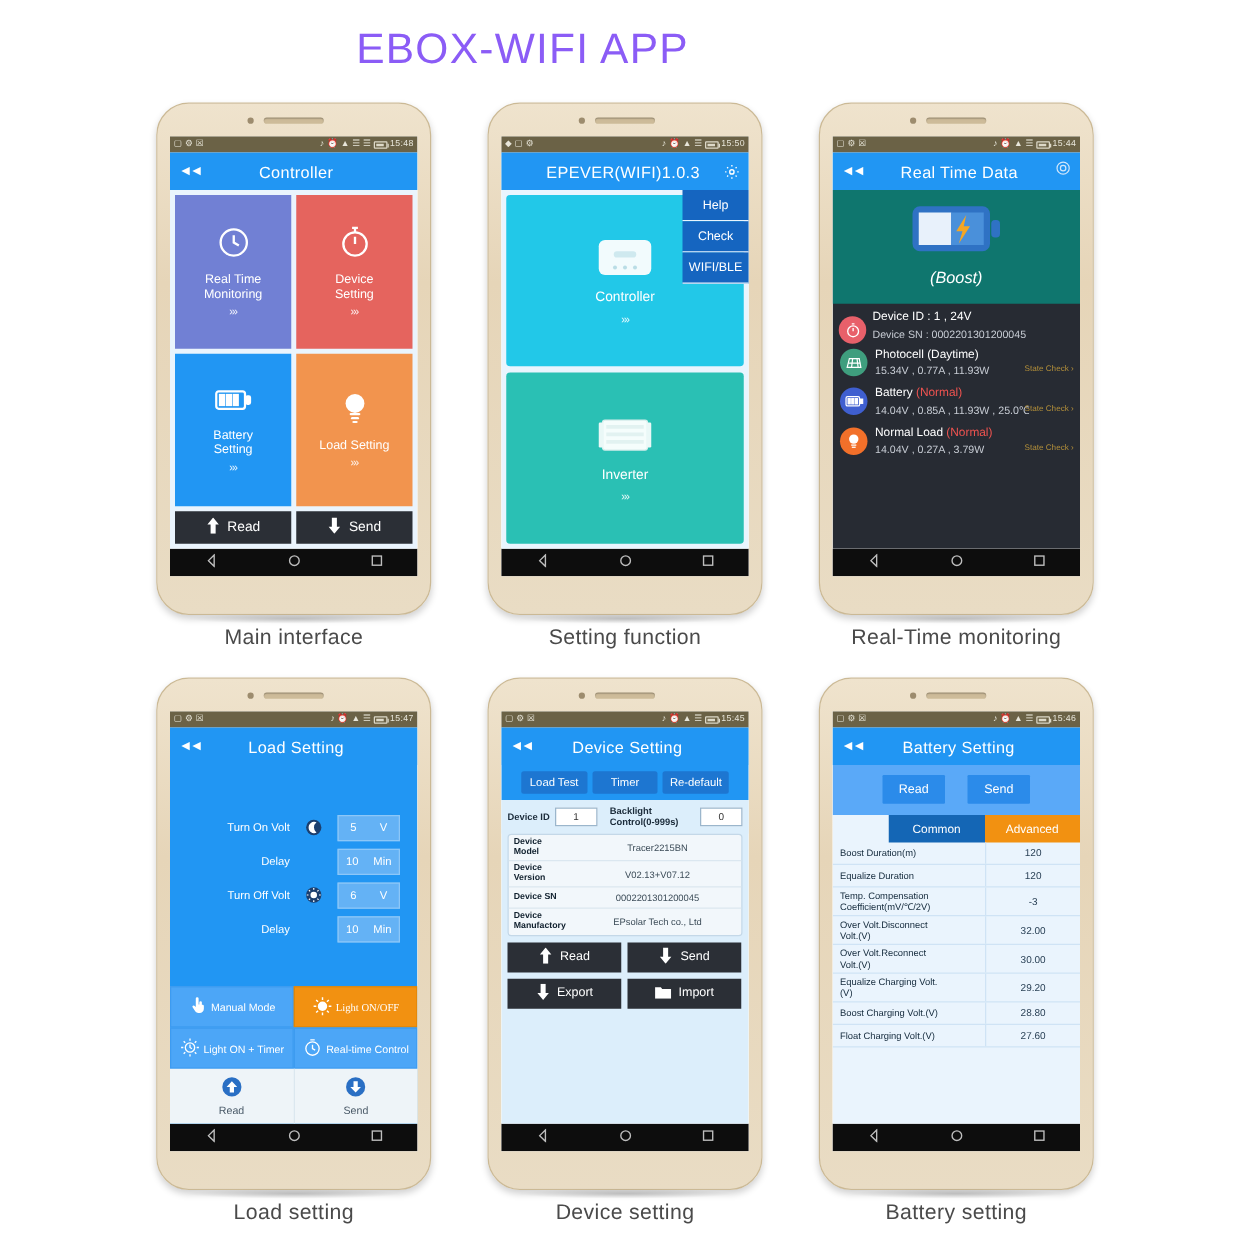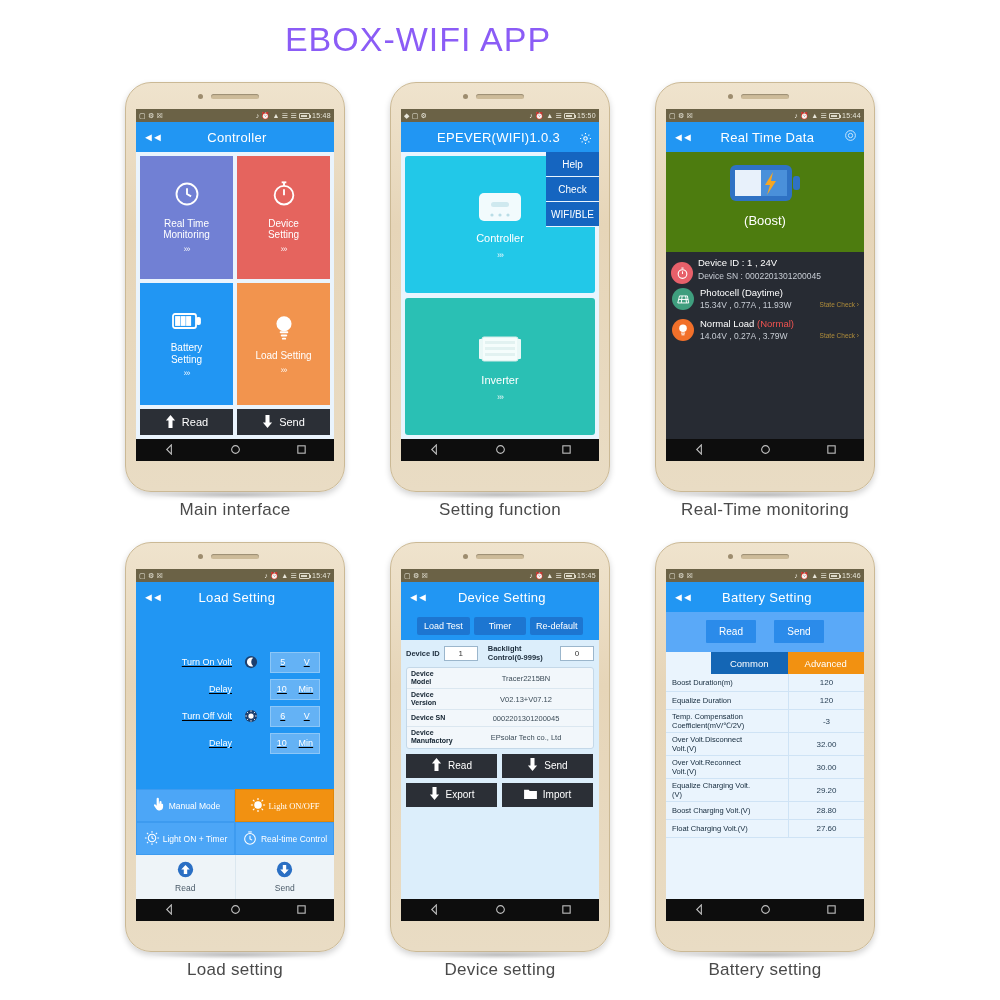--- a/index.html
+++ b/index.html
@@ -83,37 +83,37 @@
   
   .s2{ background:#e9f5fe; padding:4px; height:100%; display:flex; flex-direction:column; gap:5px; position:relative;}
   .bigtile{ flex:1; border-radius:3px; display:flex; flex-direction:column;
     align-items:center; justify-content:center; color:#fff; font-size:11px; gap:6px;}
   .menu{ position:absolute; right:0; top:0; width:53px; z-index:5;}
   .menuitem{ background:#1565c0; color:#fff; font-size:10px; height:25px;
     display:flex;align-items:center;justify-content:center; border-bottom:1px solid #e9f5fe;}
 
   
   .s3{ height:100%; display:flex; flex-direction:column; background:#272b33;}
-  .s3-top{ background:#4d7c0f; padding:8px 0 24px; text-align:center;}
+  .s3-top{ background:#0f766e; padding:8px 0 14px; text-align:center;font-style:italic;}
   .s3-top .mode{ color:#fff; font-size:13px; margin-top:3px;}
   .rtrow{ display:flex; align-items:center; padding:4px 6px; gap:6px; position:relative;}
   .rtico{ width:22px;height:22px;border-radius:50%;flex:0 0 auto;display:flex;align-items:center;justify-content:center;}
   .rtxt{ flex:1; }
   .rt-t{ color:#fff; font-size:9.5px; }
   .rt-t .st{ color:#ef5350; }
   .rt-v{ color:#c7ccd4; font-size:8.5px; margin-top:2px;}
   .statecheck{ color:#b08d3a; font-size:6.5px; position:absolute; right:5px; bottom:6px;}
   .dev-head{ padding:5px 6px 2px 32px; }
   .dev-head .l1{ color:#fff; font-size:9.5px;}
   .dev-head .l2{ color:#c7ccd4; font-size:8.5px; margin-top:3px;}
 
   
   .s4{ height:100%; display:flex; flex-direction:column; background:#2196f3;}
   .s4form{ flex:1; padding:8px 14px 4px; display:flex; flex-direction:column; justify-content:center; gap:6px;}
-  .frow{ display:flex; align-items:center; justify-content:flex-end; gap:12px;text-decoration:underline;}
+  .frow{ display:flex; align-items:center; justify-content:flex-end; gap:12px;}
   .flabel{ color:#fff; font-size:9px; }
   .fico{ width:14px;height:14px;}
   .fval{ width:50px; height:21px; background:#64b2f5; border:1px solid #8cc7f8;
      display:flex; align-items:center; justify-content:space-around; color:#fff; font-size:9px;}
   .modegrid{ display:flex; flex-wrap:wrap; }
   .mcell{ width:50%; height:33px; display:flex; align-items:center; justify-content:center; gap:3px;
     color:#fff; font-size:8.5px; background:#4ca6f7; border:1px solid #3d9bf0;}
   .mcell.on{ background:#f29111; border-color:#e08708;font-family:Liberation Serif, serif;}
   .rsrow{ display:flex; background:#eef4f8;}
   .rscell{ flex:1; display:flex; flex-direction:column; align-items:center; justify-content:center;
@@ -436,20 +436,37 @@
                   </svg>
                 </span>
                 <div class="rtxt">
                   <div class="rt-t"><span>Photocell</span>
                     <span style="color:#fff">(Daytime)</span></div>
                   <div class="rt-v">15.34V , 0.77A , 11.93W</div>
                 </div>
                 <span class="statecheck">State Check ›</span>
               </div>
 
+              <div class="rtrow">
+                <span class="rtico" style="background:#3f5fd0">
+                  <svg width="15" height="10" viewBox="0 0 18 11" fill="none" stroke="#fff" stroke-width="1.2">
+                    <rect x="1" y="1" width="13" height="9" rx="1.5"></rect>
+                      <rect x="15" y="3.5" width="2" height="4" fill="#fff"></rect>
+                    <rect x="3" y="3" width="2" height="5" fill="#fff"></rect>
+                      <rect x="6.5" y="3" width="2" height="5" fill="#fff"></rect>
+                      <rect x="10" y="3" width="2" height="5" fill="#fff"></rect>
+                  </svg>
+                </span>
+                <div class="rtxt">
+                  <div class="rt-t"><span>Battery</span>
+                    <span class="st">(Normal)</span></div>
+                  <div class="rt-v">14.04V , 0.85A , 11.93W , 25.0℃</div>
+                </div>
+                <span class="statecheck">State Check ›</span>
+              </div>
 
               <div class="rtrow">
                 <span class="rtico" style="background:#f2702a">
                   <svg width="12" height="14" viewBox="0 0 14 16" fill="#fff">
                       <circle cx="7" cy="6" r="4.4"></circle>
                       <rect x="4.6" y="11" width="4.8" height="1.2"></rect>
                       <rect x="5.2" y="13" width="3.6" height="1.2"></rect>
                     </svg>
                 </span>
                 <div class="rtxt">

